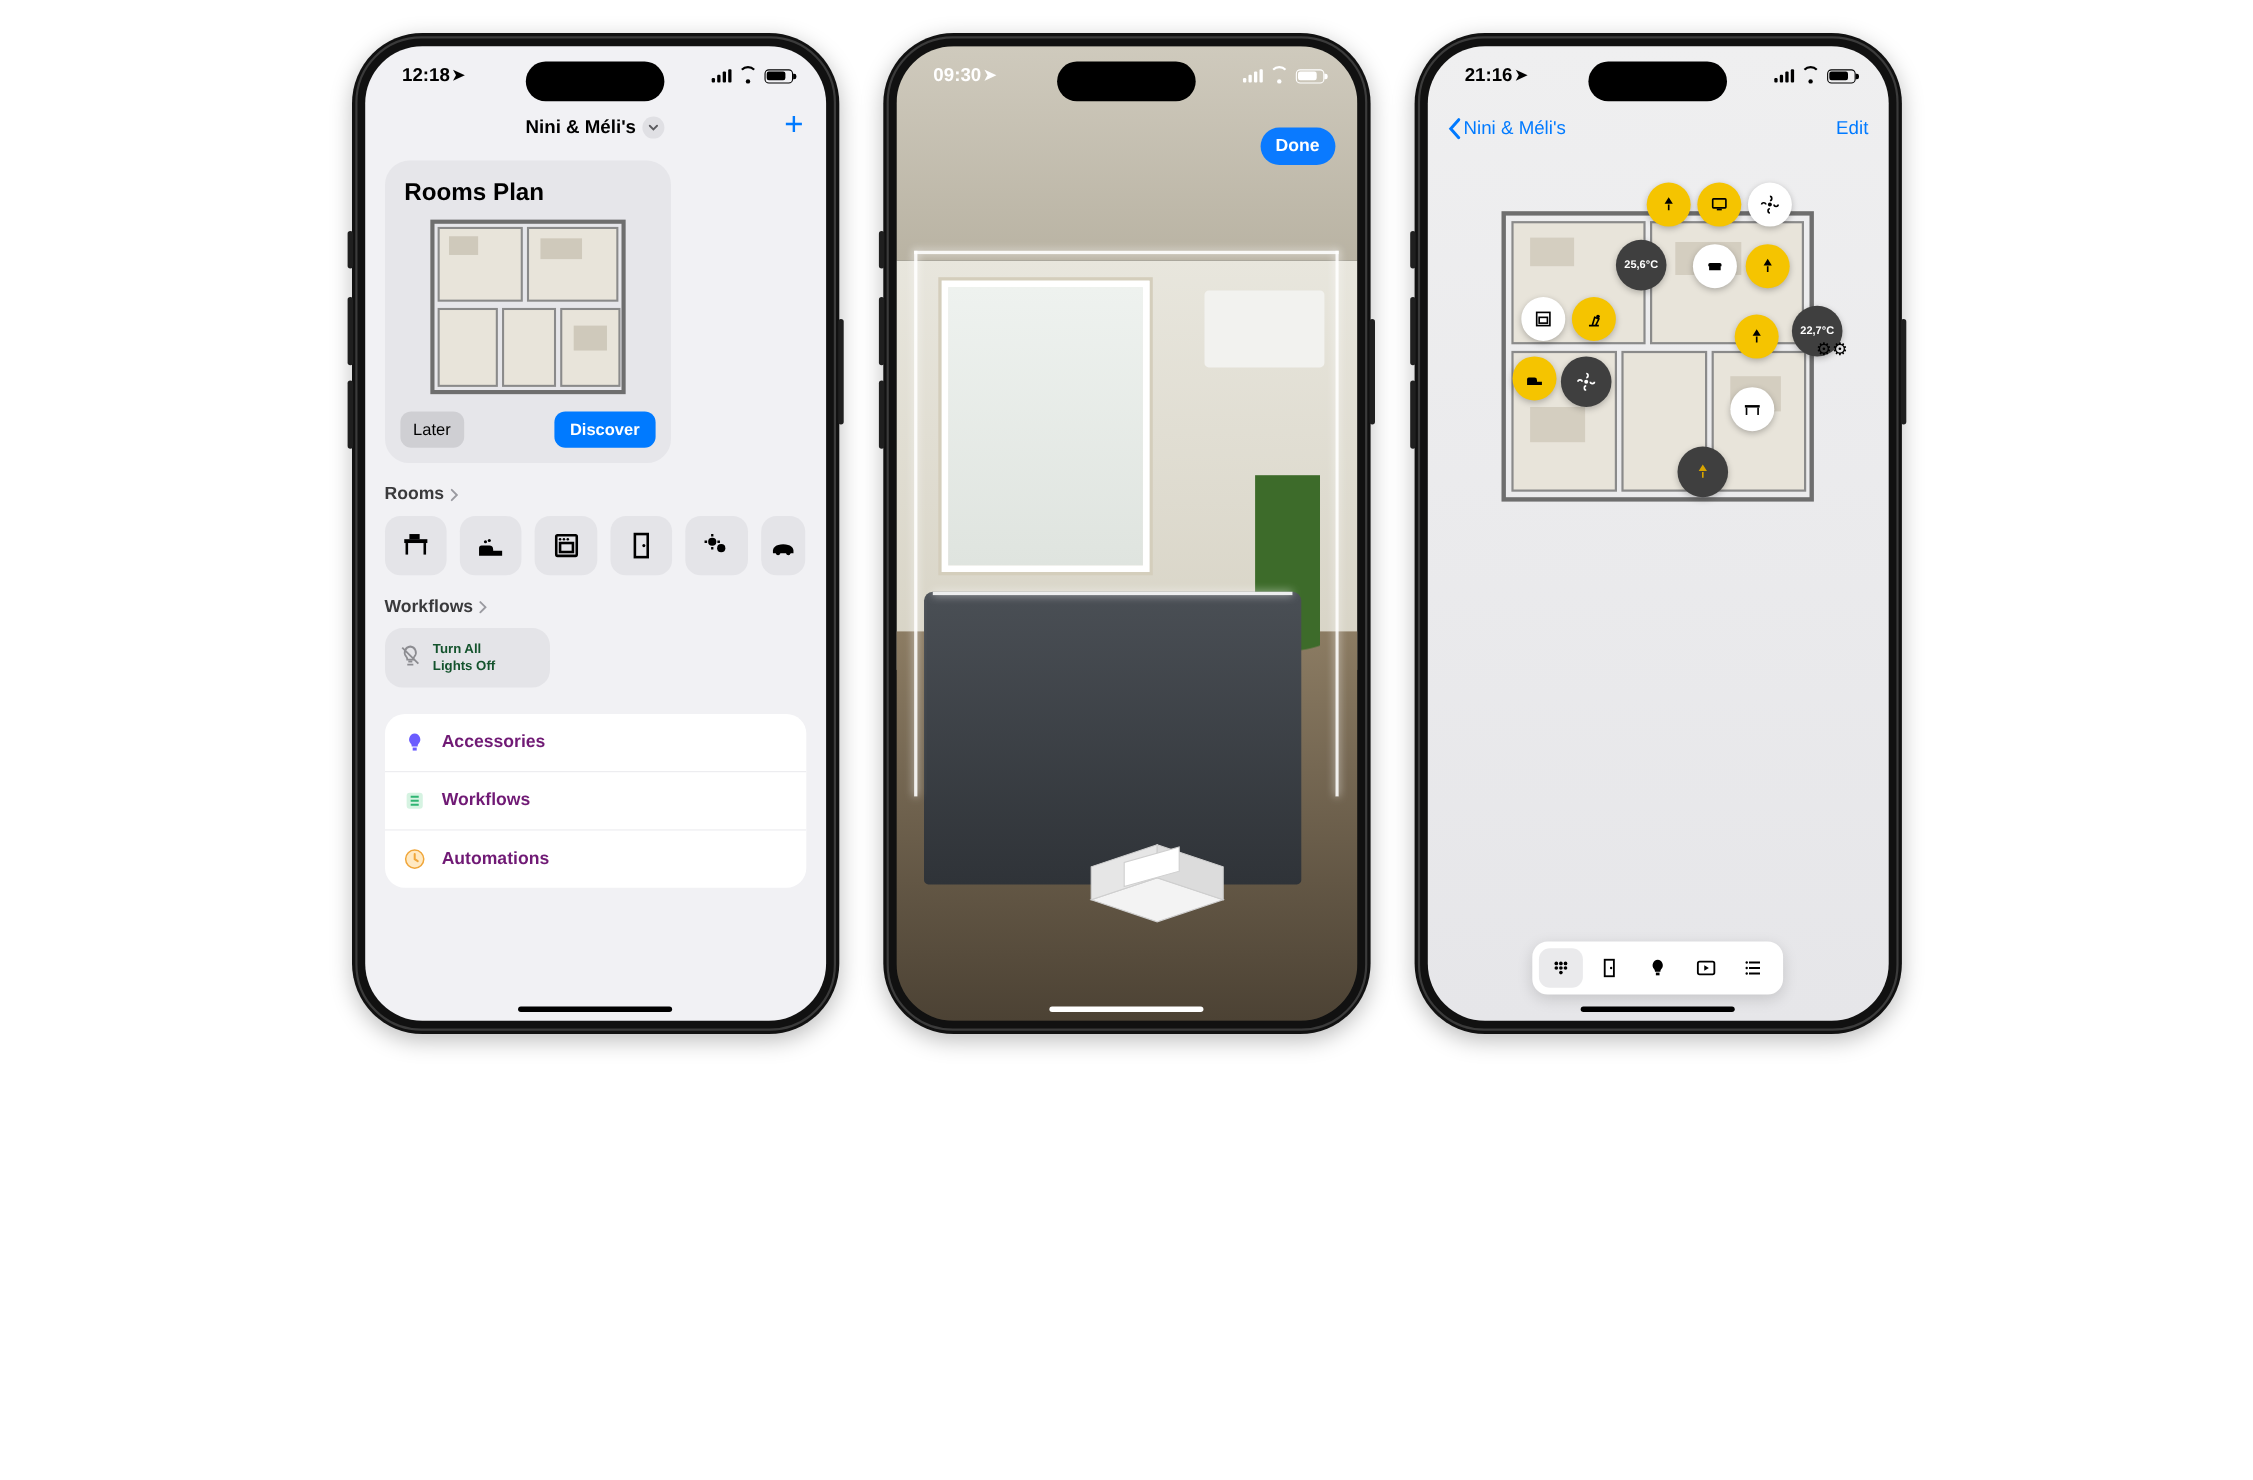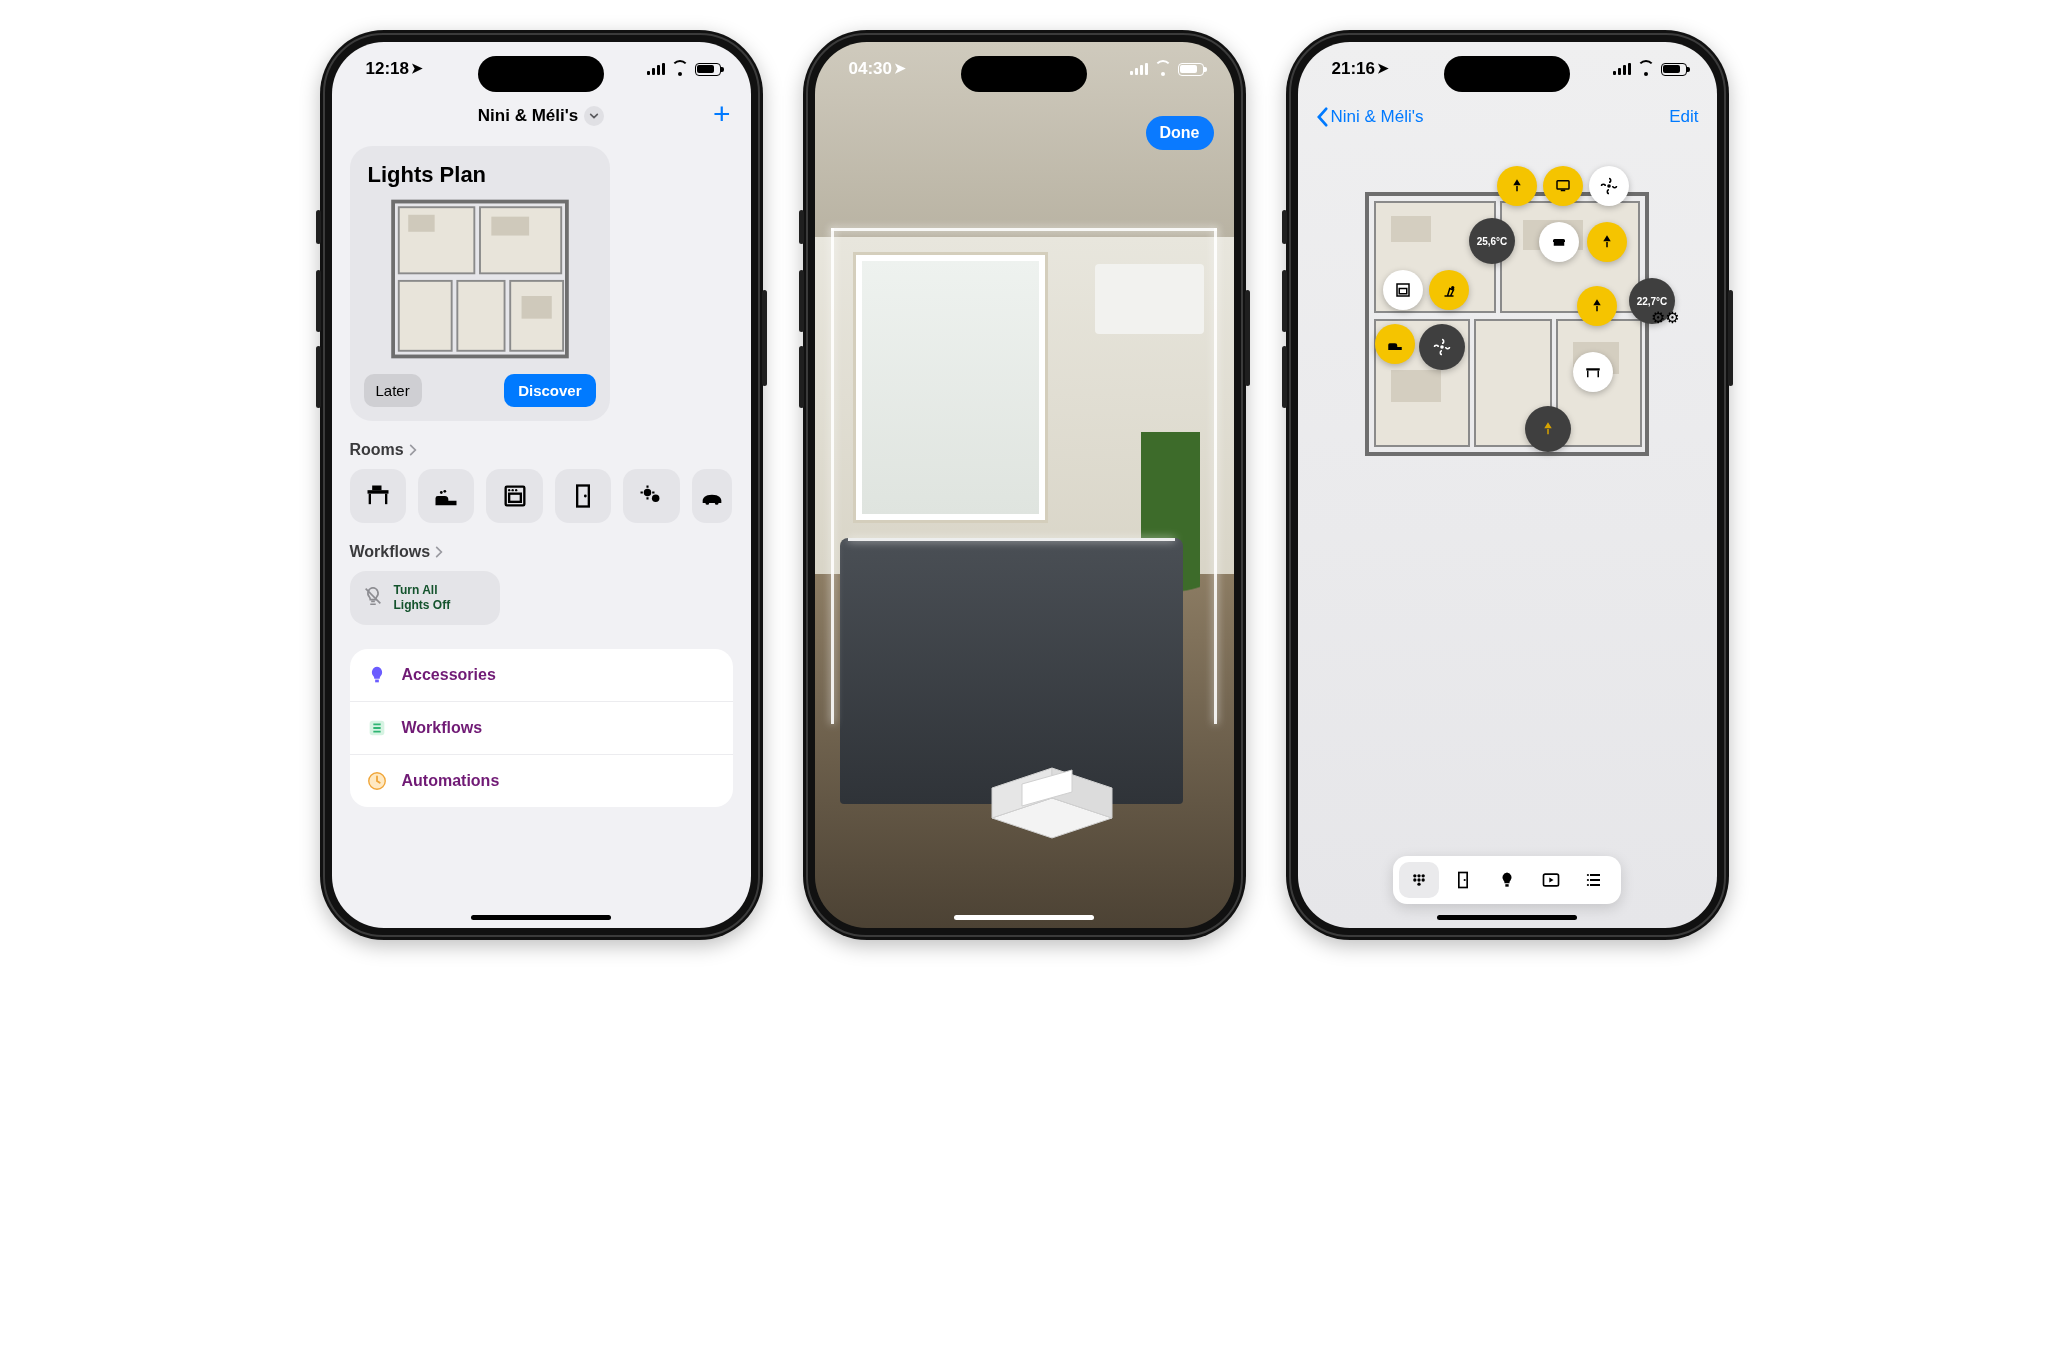--- a/index.html
+++ b/index.html
@@ -143,21 +143,21 @@
         <span class="title">Nini &amp; Méli's</span>
         <span class="chev">
           <svg viewBox="0 0 12 12">
                   <path d="M2 4l4 4 4-4" fill="none" stroke="#5b5b5f" stroke-width="2" stroke-linecap="round"></path>
                 </svg>
         </span>
         <span class="plus">+</span>
       </div>
 
       <div class="card">
-        <h2>Lights Plan</h2>
+        <h2>Rooms Plan</h2>
         <div class="fp">
           <svg viewBox="0 0 200 180" width="100%" height="100%">
             <rect x="8" y="8" width="184" height="164" class="fpwall"></rect>
             <rect x="14" y="14" width="80" height="70" class="fproom"></rect>
             <rect x="100" y="14" width="86" height="70" class="fproom"></rect>
             <rect x="14" y="92" width="56" height="74" class="fproom"></rect>
             <rect x="76" y="92" width="50" height="74" class="fproom"></rect>
             <rect x="132" y="92" width="56" height="74" class="fproom"></rect>
             <rect x="24" y="22" width="28" height="18" fill="#cfc9bb"></rect>
             <rect x="112" y="24" width="40" height="20" fill="#cfc9bb"></rect>
@@ -275,21 +275,21 @@
 
 <div class="phone p2">
   <div class="side-btn btn-l1"></div>
         <div class="side-btn btn-l2"></div>
         <div class="side-btn btn-l3"></div>
         <div class="side-btn btn-r"></div>
   <div class="screen">
     <div class="island"></div>
     <div class="status light">
       <div class="time">
-              <span>04:30</span>
+              <span>09:30</span>
               <span class="loc-arrow">➤</span>
             </div>
       <div class="right">
         <span class="bars">
                 <span></span>
                 <span></span>
                 <span></span>
                 <span></span>
               </span>
         <span class="wifi"></span>

